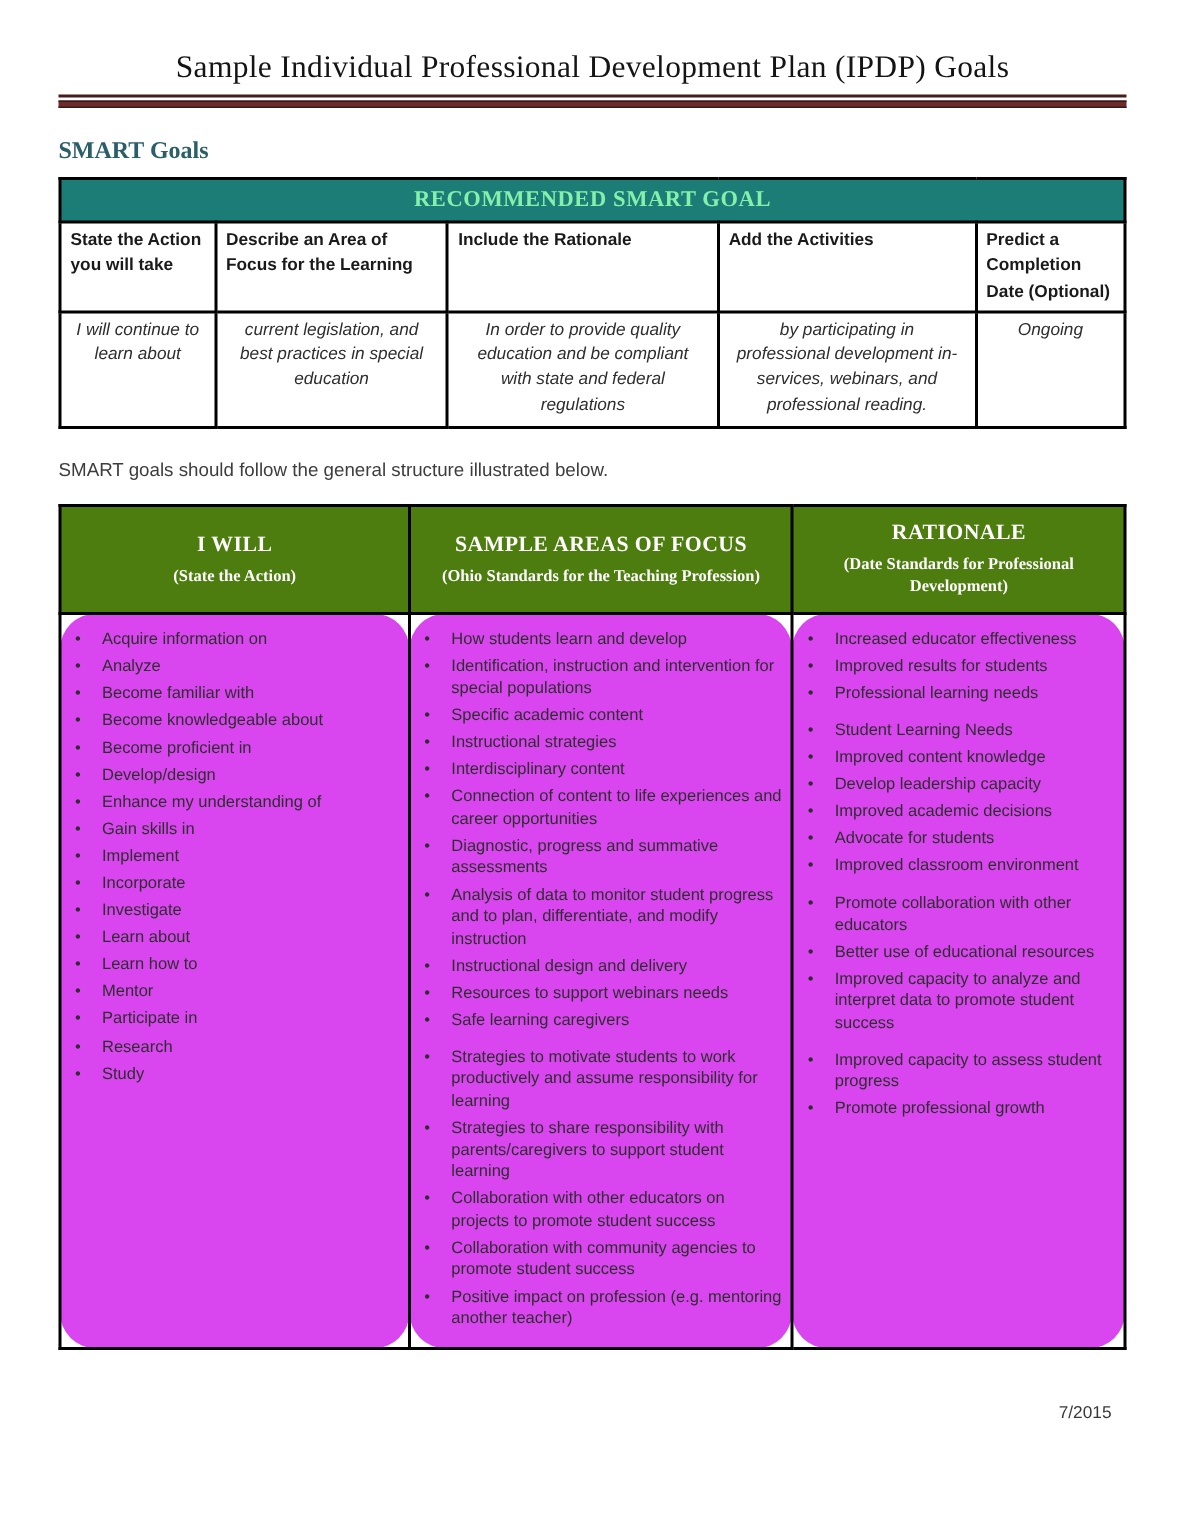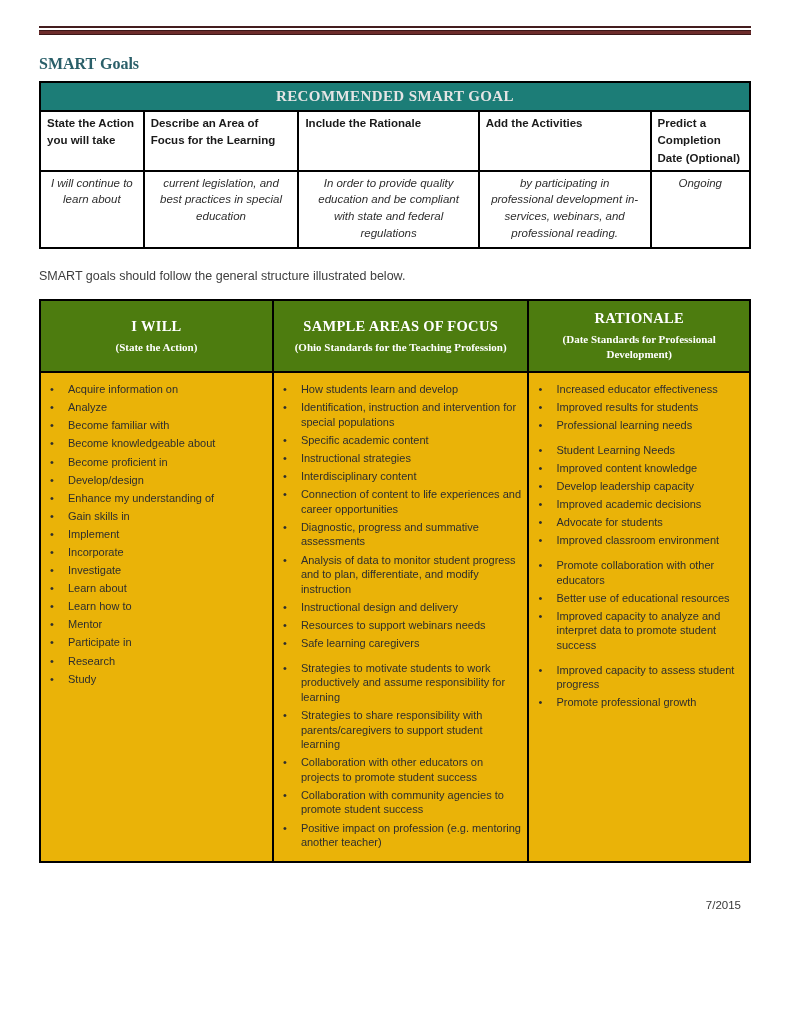--- a/index.html
+++ b/index.html
@@ -28,21 +28,21 @@
     margin: 20px 0 8px 0;
   }
   .para { font-size: 12.5px; line-height: 1.82; color: #3d3d3d; margin: 6px 0 14px 0; }
   .note { font-size: 12.5px; color: #3d3d3d; margin: 20px 0 16px 0; }
 
   
   table { border-collapse: collapse; width: 100%; }
   .rec-table { border: 2px solid #000; }
   .rec-table th, .rec-table td { border: 2px solid #000; }
   .rec-title-cell {
-    background: #1c7d77; color: #e5e5e5;
+    background: #1c7d77; color: #86efac;
     font-family: "Liberation Serif", serif;
     font-size: 15px; font-weight: 700; letter-spacing: 0.4px;
     text-align: center; padding: 5px 4px;
   }
   .rec-col-header {
     font-size: 11.5px; font-weight: 700; color: #1a1a1a;
     text-align: left; vertical-align: top;
     padding: 3px 6px; line-height: 1.5; background: #fff;
   }
   .rec-data-cell {
@@ -61,40 +61,41 @@
   }
   .st-title {
     font-family: "Liberation Serif", serif;
     font-size: 14.5px; font-weight: 700; letter-spacing: 0.3px; margin-bottom: 5px;
   }
   .st-sub {
     font-family: "Liberation Serif", serif;
     font-size: 11px; font-weight: 700; line-height: 1.35;
   }
   .sc0 { width: 32.8%; } .sc1 { width: 36.0%; } .sc2 { width: 31.2%; }
-  .st-body-cell { vertical-align: top; padding: 9px 6px 8px 0; height: 452px; background: #eab308; }
+  .st-body-cell { vertical-align: top; padding: 9px 6px 8px 0; height: 452px; background: #d946ef; border-radius: 24px; }
   .bullet-list { margin: 0; padding: 0; list-style: none; }
   .bullet-list li {
     position: relative; padding-left: 27px; margin-bottom: 3.5px;
     font-size: 11px; line-height: 14.6px; color: #2e2e2e;
   }
   .bullet-list li::before { content: "\2022"; position: absolute; left: 9px; top: 0; }
   .bullet-list li.gap { margin-top: 10px; }
 
   
   .footer {
     text-align: right; font-size: 11.5px; color: #373737;
     margin-top: 36px; padding-right: 10px; font-weight: 400;
   }
 </style>
 </head>
 <body>
 
 <div class="page">
 
+  <h1 class="doc-title">Sample Individual Professional Development Plan (IPDP) Goals</h1>
   <div>
     <div class="title-rule-thin"></div>
     <div class="title-rule-thick"></div>
   </div>
 
   <h2 class="h2">SMART Goals</h2>
 
 
   <table class="rec-table">
     <thead>

